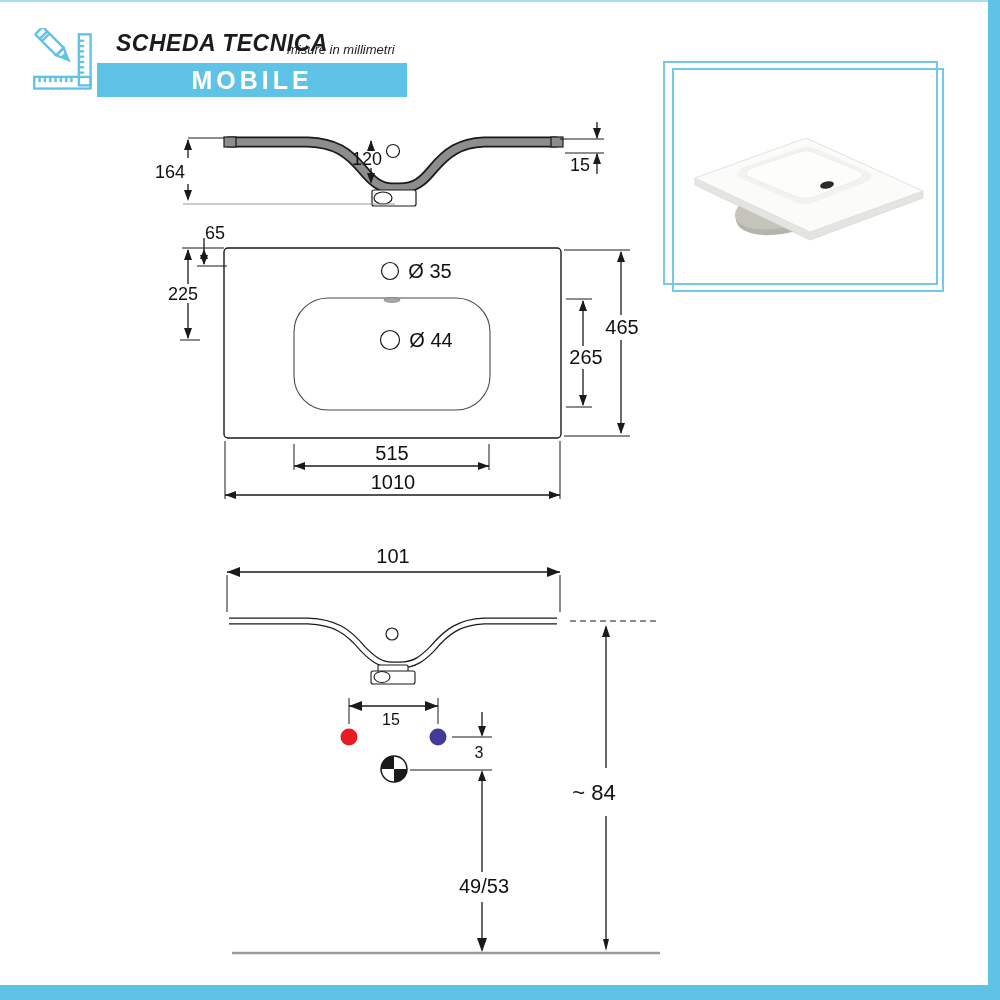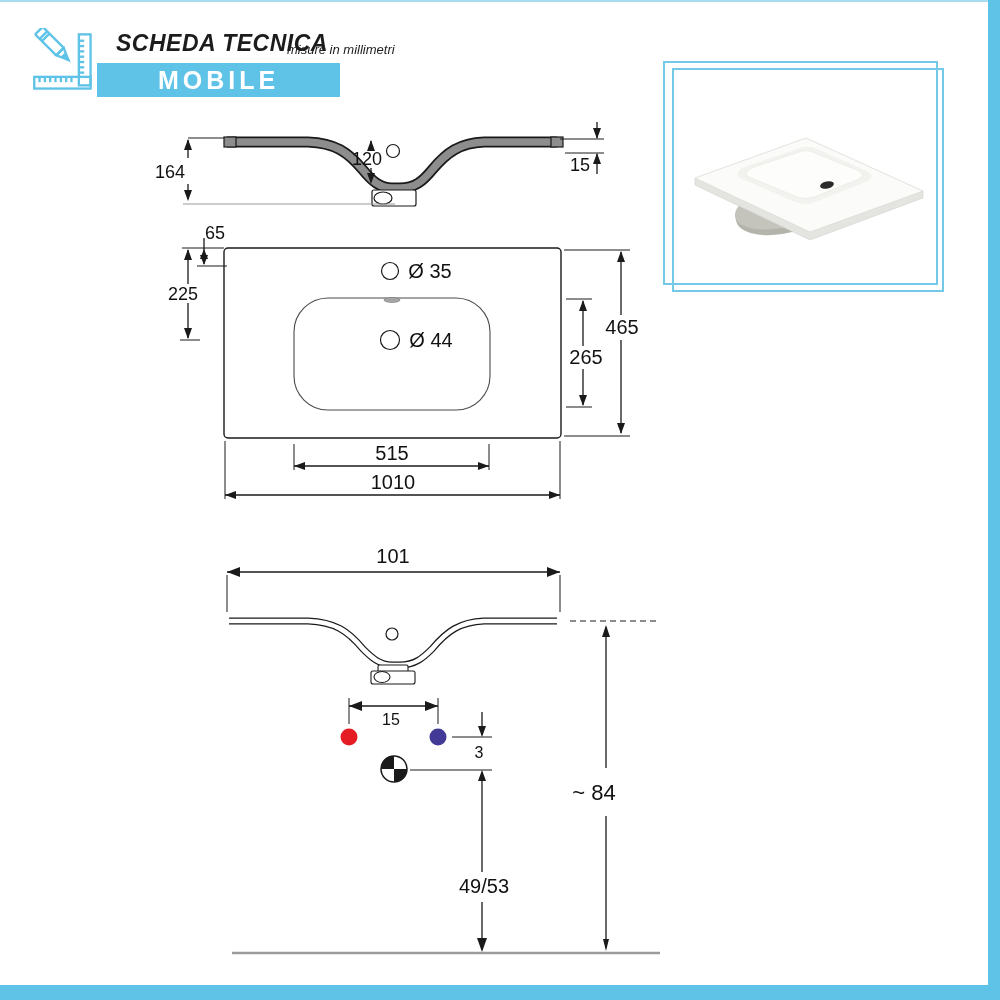--- a/index.html
+++ b/index.html
@@ -9,21 +9,21 @@
   }
   .abs{position:absolute;}
   
   .top-line{left:0;top:0;width:1000px;height:2px;background:#a8dcf0;}
   .right-bar{left:988px;top:0;width:12px;height:1000px;background:#5fc3e7;}
   .bottom-bar{left:0;top:985px;width:1000px;height:15px;background:#5fc3e7;}
   
   .hdr-icon{left:30px;top:28px;width:68px;height:68px;}
   .title{left:116px;top:30px;font-style:italic;font-weight:bold;font-size:23px;color:#1c1c1c;letter-spacing:.5px;white-space:nowrap;}
   .subtitle{left:272px;top:42px;font-style:italic;font-size:13px;color:#1c1c1c;white-space:nowrap;margin-left:15px;}
-  .banner{left:97px;top:63px;width:243px;height:34px;background:#5fc3e7;display:flex;align-items:center;justify-content:center;}
+  .banner{left:97px;top:63px;width:310px;height:34px;background:#5fc3e7;display:flex;align-items:center;justify-content:center;}
   .banner span{color:#ffffff;font-weight:bold;font-size:25px;letter-spacing:4px;}
   
   .photo-frame-outer{left:663px;top:61px;width:271px;height:220px;border:2px solid #74c9e8;background:transparent;}
   .photo-frame-inner{left:672px;top:68px;width:268px;height:220px;border:2px solid #74c9e8;background:transparent;}
   .photo-svg{left:675px;top:74px;}
   
   .draw-svg{left:0;top:0;}
   .ln{stroke:#1a1a1a;stroke-width:1.3;fill:none;}
   .ext{stroke:#1a1a1a;stroke-width:1;fill:none;}
   .gline{stroke:#9a9a9a;stroke-width:1;fill:none;}

